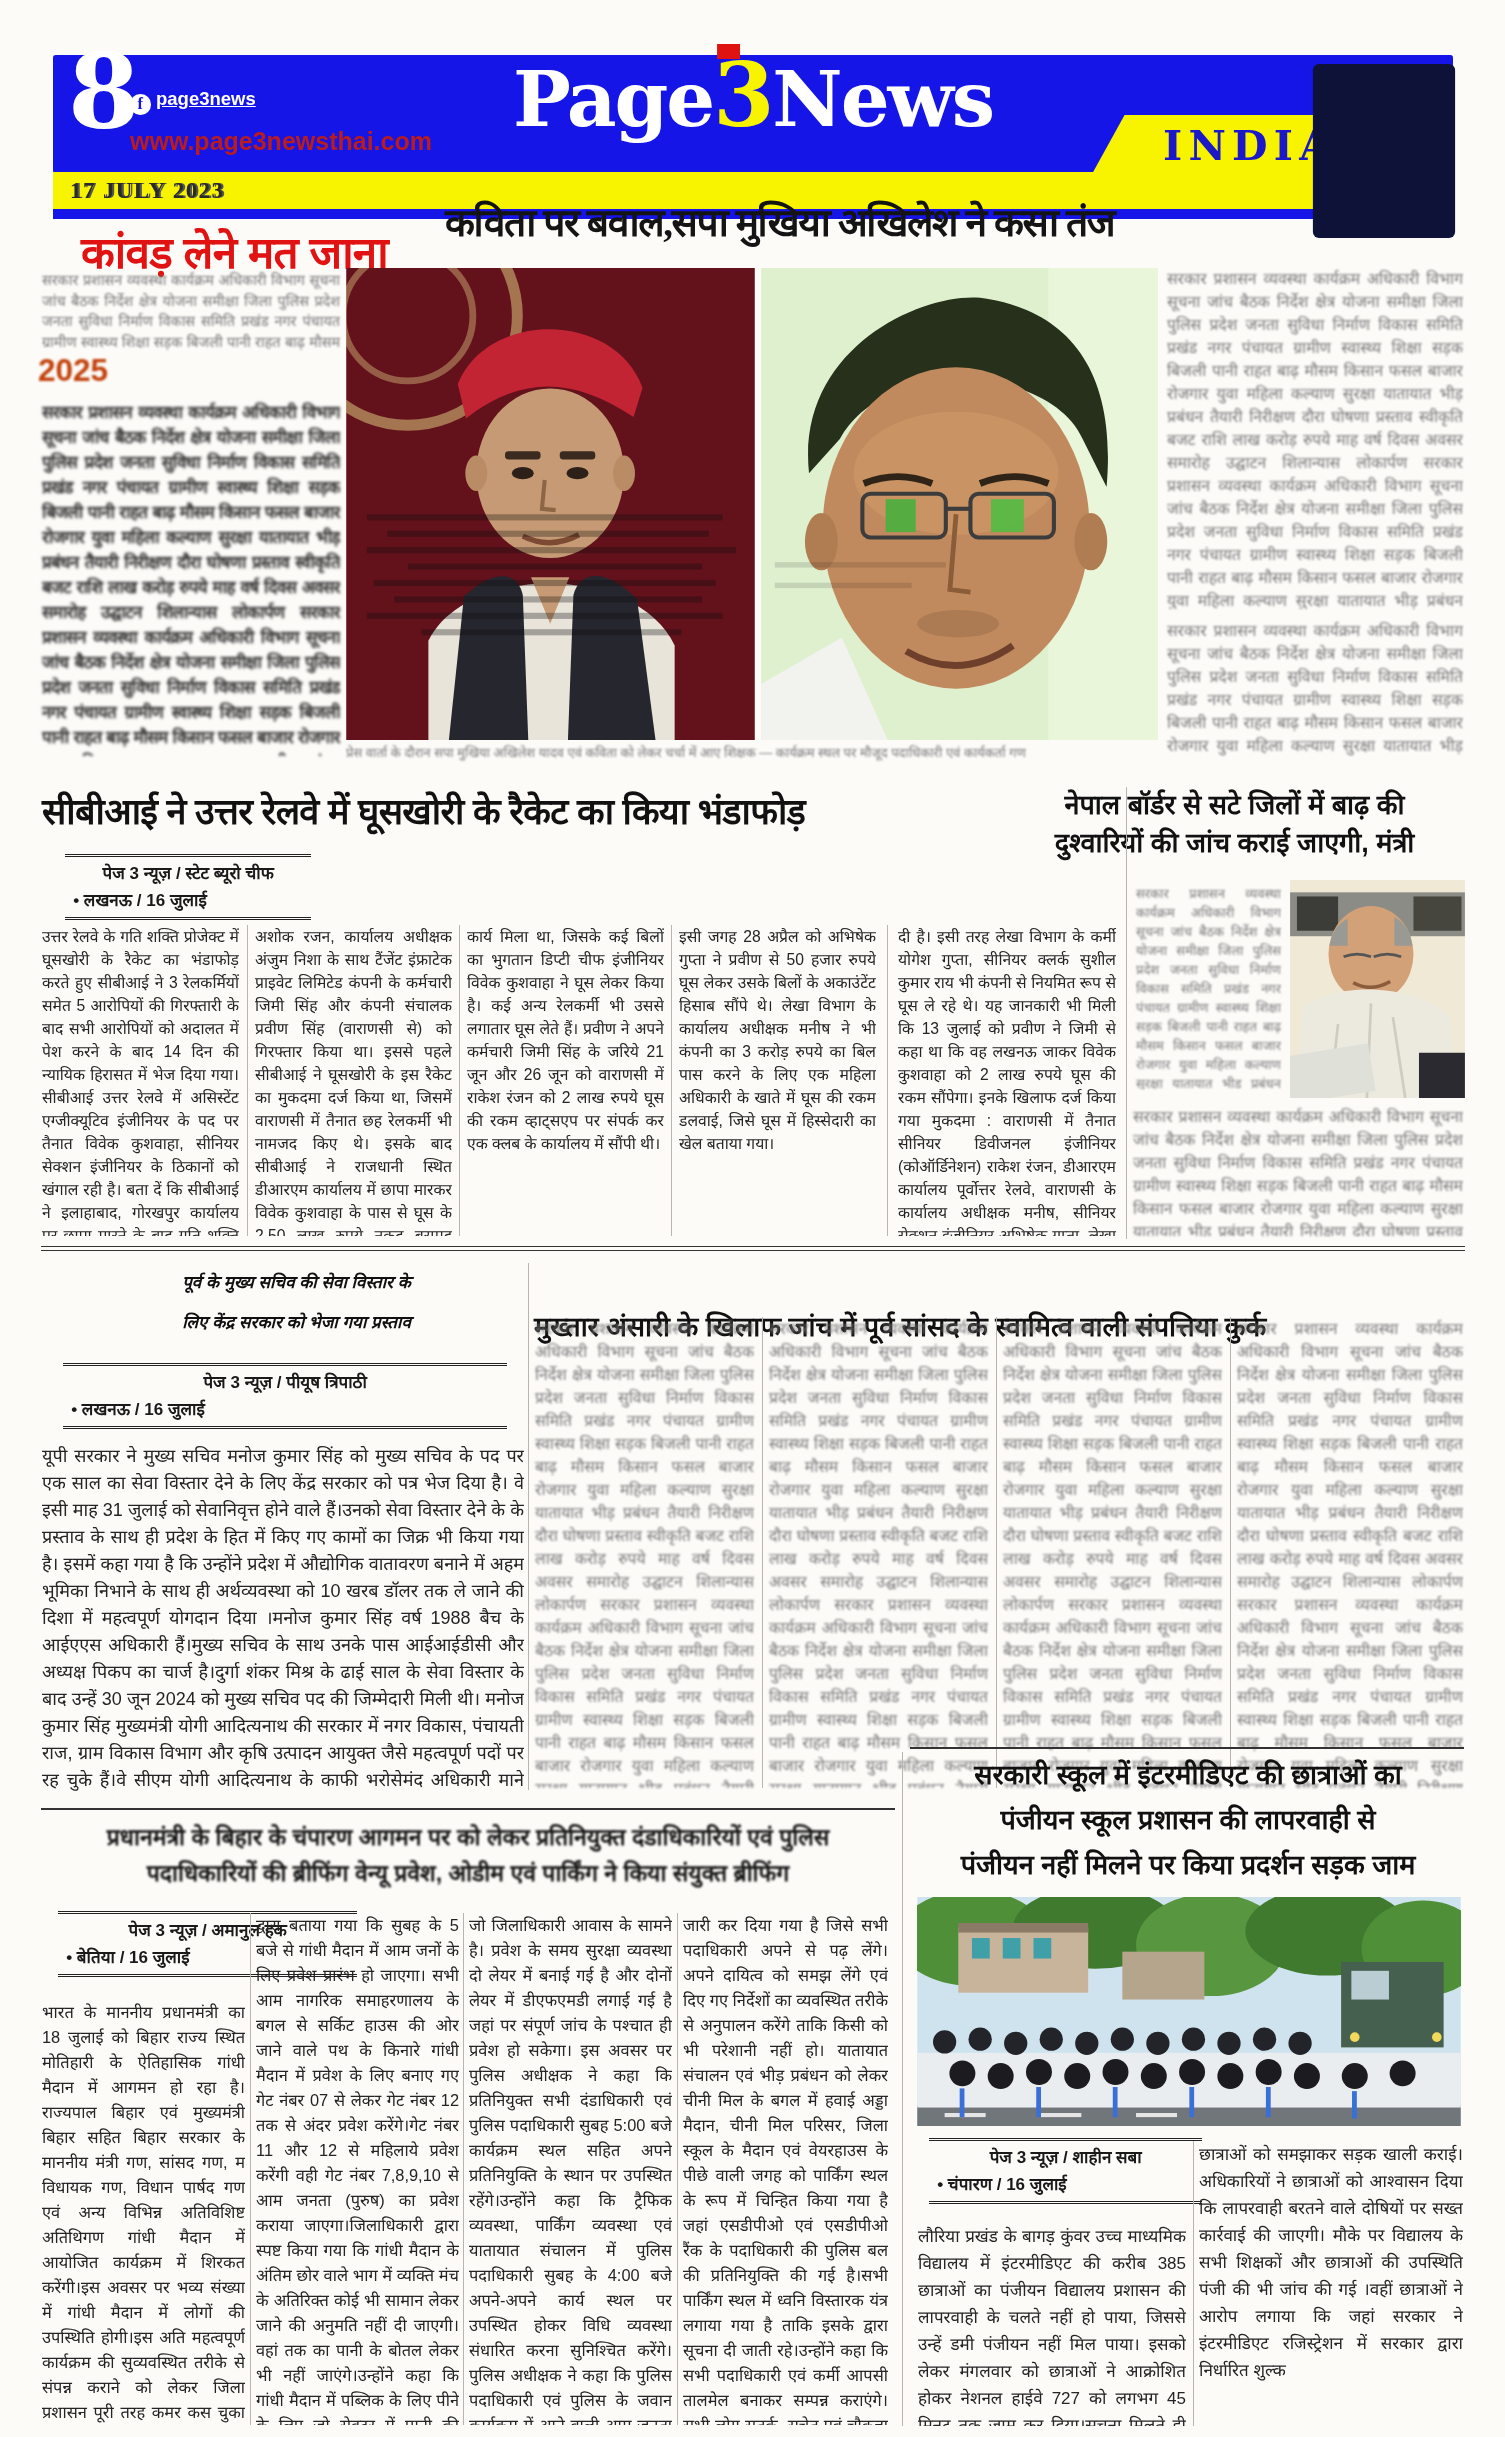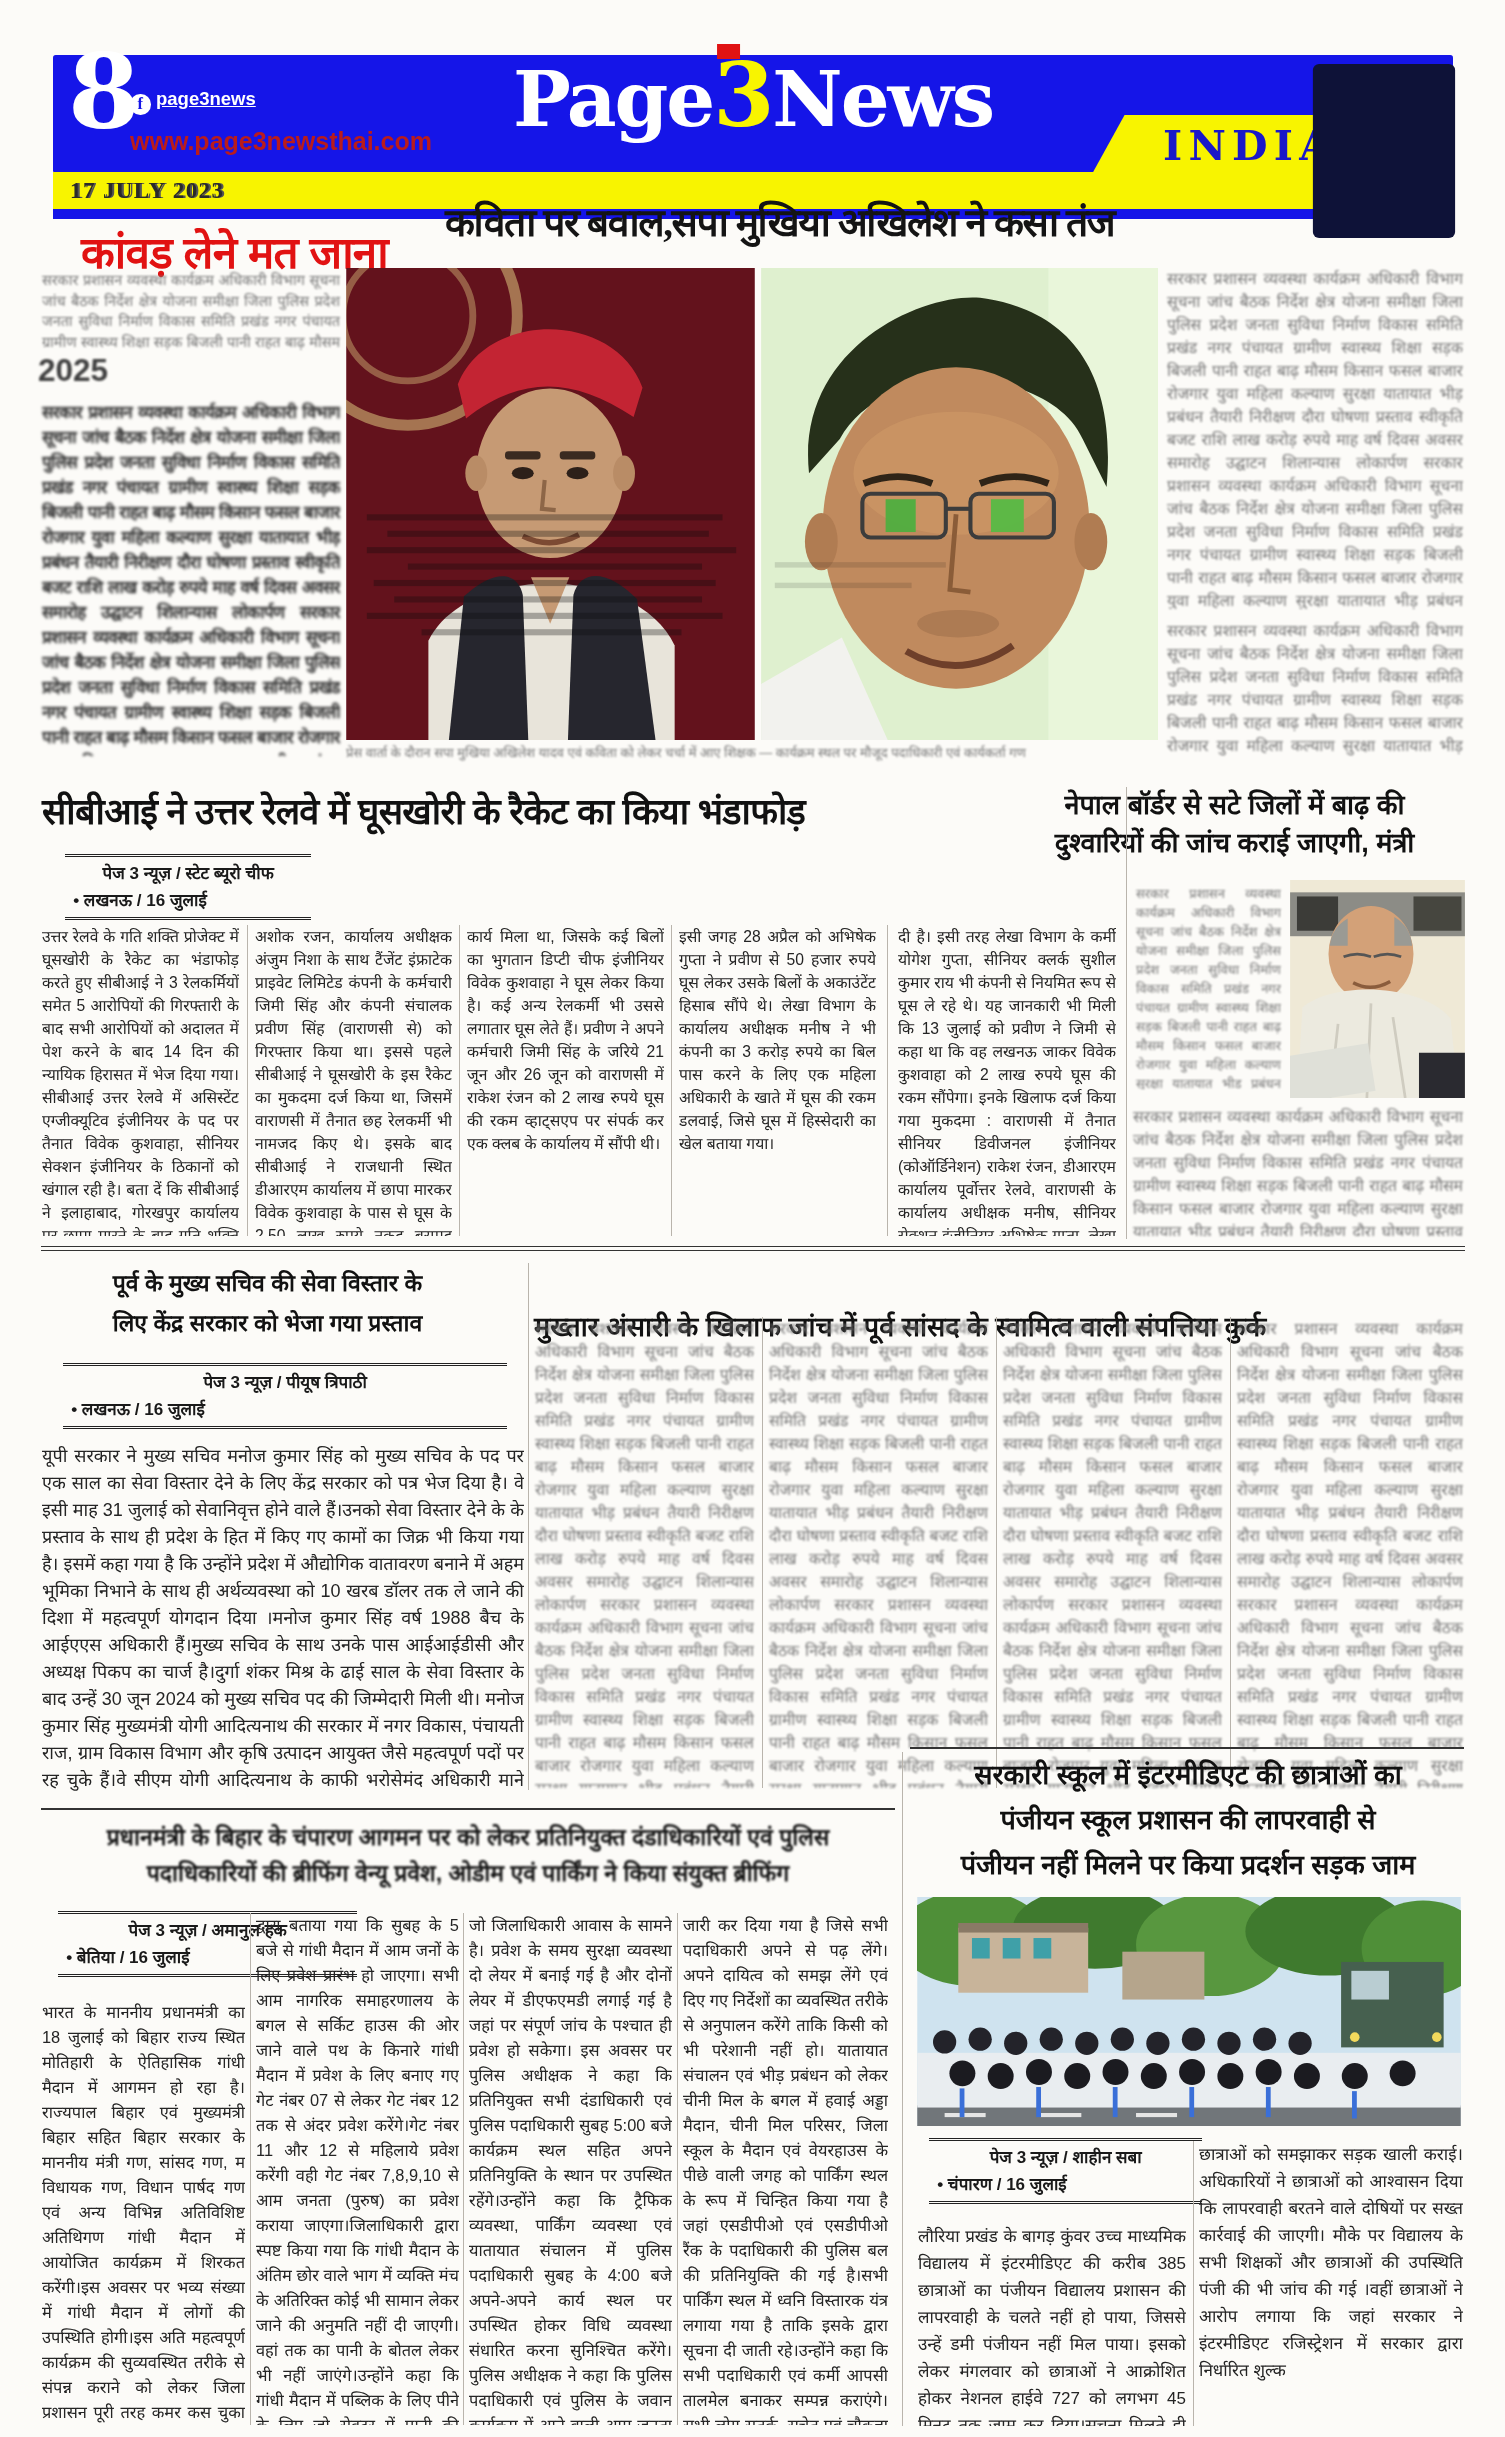--- a/index.html
+++ b/index.html
@@ -66,21 +66,21 @@
   <div class="abs" id="logobox"></div>
   <div class="abs" id="logoblob"></div>
   <div class="abs" id="logo3">3</div>
   <div class="abs" id="logopage3">PAGE 3</div>
   <div class="abs" id="logonews">NEWS</div>
 
   <div class="abs redhl" style="left:81px;top:189px;margin-top:32px;">कांवड़ लेने मत जाना</div>
   <div class="abs blackhl" style="left:445px;top:194px;font-family:Liberation Serif, serif;">कविता पर बवाल,सपा मुखिया अखिलेश ने कसा तंज</div>
 
   <div class="abs ghost" style="left:42px;top:270px;width:298px;height:81px;font-size:14.4px;line-height:20.5px;">सरकार प्रशासन व्यवस्था कार्यक्रम अधिकारी विभाग सूचना जांच बैठक निर्देश क्षेत्र योजना समीक्षा जिला पुलिस प्रदेश जनता सुविधा निर्माण विकास समिति प्रखंड नगर पंचायत ग्रामीण स्वास्थ्य शिक्षा सड़क बिजली पानी राहत बाढ़ मौसम किसान फसल बाजार रोजगार युवा महिला कल्याण सुरक्षा यातायात भीड़ प्रबंधन तैयारी निरीक्षण दौरा घोषणा प्रस्ताव स्वीकृति बजट राशि लाख करोड़ रुपये माह वर्ष दिवस अवसर समारोह उद्घाटन शिलान्यास लोकार्पण</div>
-  <div class="abs" style="left:38px;top:352px;font-size:31.5px;font-weight:bold;color:#404040;filter:blur(0.8px);">2025</div>
+  <div class="abs" style="left:38px;top:352px;font-size:31.5px;font-weight:bold;color:#c2410c;filter:blur(0.8px);">2025</div>
   <div class="abs ghost-dark" style="left:42px;top:400px;width:298px;height:356px;">सरकार प्रशासन व्यवस्था कार्यक्रम अधिकारी विभाग सूचना जांच बैठक निर्देश क्षेत्र योजना समीक्षा जिला पुलिस प्रदेश जनता सुविधा निर्माण विकास समिति प्रखंड नगर पंचायत ग्रामीण स्वास्थ्य शिक्षा सड़क बिजली पानी राहत बाढ़ मौसम किसान फसल बाजार रोजगार युवा महिला कल्याण सुरक्षा यातायात भीड़ प्रबंधन तैयारी निरीक्षण दौरा घोषणा प्रस्ताव स्वीकृति बजट राशि लाख करोड़ रुपये माह वर्ष दिवस अवसर समारोह उद्घाटन शिलान्यास लोकार्पण सरकार प्रशासन व्यवस्था कार्यक्रम अधिकारी विभाग सूचना जांच बैठक निर्देश क्षेत्र योजना समीक्षा जिला पुलिस प्रदेश जनता सुविधा निर्माण विकास समिति प्रखंड नगर पंचायत ग्रामीण स्वास्थ्य शिक्षा सड़क बिजली पानी राहत बाढ़ मौसम किसान फसल बाजार रोजगार युवा महिला कल्याण सुरक्षा यातायात भीड़ प्रबंधन तैयारी निरीक्षण दौरा घोषणा प्रस्ताव स्वीकृति बजट राशि लाख करोड़ रुपये माह वर्ष दिवस अवसर समारोह उद्घाटन शिलान्यास लोकार्पण सरकार प्रशासन व्यवस्था कार्यक्रम अधिकारी विभाग सूचना जांच बैठक निर्देश क्षेत्र योजना समीक्षा जिला पुलिस प्रदेश जनता सुविधा निर्माण विकास समिति प्रखंड नगर पंचायत ग्रामीण स्वास्थ्य शिक्षा सड़क बिजली पानी राहत बाढ़ मौसम किसान फसल बाजार रोजगार युवा महिला कल्याण सुरक्षा यातायात भीड़ प्रबंधन तैयारी निरीक्षण दौरा घोषणा प्रस्ताव स्वीकृति बजट राशि लाख करोड़ रुपये माह वर्ष दिवस अवसर समारोह उद्घाटन शिलान्यास लोकार्पण</div>
 
   <div class="abs" style="left:346px;top:268px;">
     <svg width="409" height="472" viewBox="0 0 597 690">
       <rect width="597" height="690" fill="#6d1420"></rect>
       <rect width="597" height="690" fill="#4f0d16" opacity="0.35"></rect>
       <circle cx="90" cy="70" r="160" fill="none" stroke="#caa96f" stroke-width="16" opacity="0.65"></circle>
       <circle cx="90" cy="70" r="95" fill="none" stroke="#caa96f" stroke-width="10" opacity="0.5"></circle>
       <path d="M163,170 C205,62 392,62 433,175 L420,218 C330,158 255,158 175,220 Z" fill="#c32433"></path>
       <ellipse cx="298" cy="300" rx="108" ry="124" fill="#c69a74"></ellipse>
@@ -178,21 +178,21 @@
       <path d="M18,186 C62,148 190,150 234,202 L246,318 L10,318 Z" fill="#eceadf"></path>
       <path d="M118,180 L112,318 M150,200 L168,318 M70,210 L58,318" stroke="#cfccc0" stroke-width="4" fill="none"></path>
       <rect x="-10" y="248" width="130" height="70" fill="#dfe0d8" transform="rotate(-9 55 283)"></rect>
       <rect x="188" y="252" width="67" height="66" fill="#2a2a30"></rect>
     </svg>
   </div>
   <div class="abs ghost" style="left:1133px;top:1105px;width:330px;height:131px;">सरकार प्रशासन व्यवस्था कार्यक्रम अधिकारी विभाग सूचना जांच बैठक निर्देश क्षेत्र योजना समीक्षा जिला पुलिस प्रदेश जनता सुविधा निर्माण विकास समिति प्रखंड नगर पंचायत ग्रामीण स्वास्थ्य शिक्षा सड़क बिजली पानी राहत बाढ़ मौसम किसान फसल बाजार रोजगार युवा महिला कल्याण सुरक्षा यातायात भीड़ प्रबंधन तैयारी निरीक्षण दौरा घोषणा प्रस्ताव स्वीकृति बजट राशि लाख करोड़ रुपये माह वर्ष दिवस अवसर समारोह उद्घाटन शिलान्यास लोकार्पण सरकार प्रशासन व्यवस्था कार्यक्रम अधिकारी विभाग सूचना जांच बैठक निर्देश क्षेत्र योजना समीक्षा जिला पुलिस प्रदेश जनता सुविधा निर्माण विकास समिति प्रखंड नगर पंचायत ग्रामीण स्वास्थ्य शिक्षा सड़क बिजली पानी राहत बाढ़ मौसम किसान फसल बाजार रोजगार युवा महिला कल्याण सुरक्षा यातायात भीड़ प्रबंधन तैयारी निरीक्षण दौरा घोषणा प्रस्ताव स्वीकृति बजट राशि लाख करोड़ रुपये माह वर्ष दिवस अवसर समारोह उद्घाटन शिलान्यास लोकार्पण</div>
 
   <div class="abs rule2" style="left:41px;top:1246px;width:1424px;"></div>
 
-  <div class="abs hl center hl-ghost" style="left:26px;top:1263px;width:483px;font-size:23px;line-height:40px;">
+  <div class="abs hl center hl-ghost" style="left:55px;top:1263px;width:483px;font-size:17px;line-height:40px;font-style:italic;">
     <div>पूर्व के मुख्य सचिव की सेवा विस्तार के</div>
     <div>लिए केंद्र सरकार को भेजा गया प्रस्ताव</div>
   </div>
   <div class="abs byline-box" style="left:63px;top:1363px;width:439px;">
     <div class="b1">पेज 3 न्यूज़ /  पीयूष त्रिपाठी</div>
     <div class="b2">• लखनऊ /  16 जुलाई</div>
   </div>
   <div class="abs body-col" style="left:42px;top:1443px;width:482px;height:350px;font-size:18px;line-height:27px;">यूपी सरकार ने मुख्य सचिव मनोज कुमार सिंह को मुख्य सचिव के पद पर एक साल का सेवा विस्तार देने के लिए केंद्र सरकार को पत्र भेज दिया है। वे इसी माह 31 जुलाई को सेवानिवृत्त होने वाले हैं।उनको सेवा विस्तार देने के के प्रस्ताव के साथ ही प्रदेश के हित में किए गए कामों का जिक्र भी किया गया है। इसमें कहा गया है कि उन्होंने प्रदेश में औद्योगिक वातावरण बनाने में अहम भूमिका निभाने के साथ ही अर्थव्यवस्था को 10 खरब डॉलर तक ले जाने की दिशा में महत्वपूर्ण योगदान दिया ।मनोज कुमार सिंह वर्ष 1988 बैच के आईएएस अधिकारी हैं।मुख्य सचिव के साथ उनके पास आईआईडीसी और अध्यक्ष पिकप का चार्ज है।दुर्गा शंकर मिश्र के ढाई साल के सेवा विस्तार के बाद उन्हें 30 जून 2024 को मुख्य सचिव पद की जिम्मेदारी मिली थी। मनोज कुमार सिंह मुख्यमंत्री योगी आदित्यनाथ की सरकार में नगर विकास, पंचायती राज, ग्राम विकास विभाग और कृषि उत्पादन आयुक्त जैसे महत्वपूर्ण पदों पर रह चुके हैं।वे सीएम योगी आदित्यनाथ के काफी भरोसेमंद अधिकारी माने जाते हैं।उनके कार्यकाल में निवेश सम्मेलन और भूमि पूजन समारोह इसी साल कराने का जिक्र किया गया है, क्योंकि मनोज कुमार सिंह के पास अवस्थापना एवं औद्योगिक विकास आयुक्त (आईआईडीसी) का प्रभार भी है।इससे पहले वर्ष 2019 में मुख्य सचिव रहे अनूप चंद्र पांडेय का सेवा विस्तार केंद्र सरकार ने किया था।इसलिए सरकार ने इस बार भी सेवा विस्तार का अनुरोध किया है।ऐसे में चीफ सेक्रेटरी का सेवा विस्तार दिया जाए, उन्हें सेवा विस्तार दिए जाने से युवाओं की नई राह भी खुलेगी।</div>
 
   <div class="abs hl hl-ghost" style="left:534px;top:1263px;width:931px;font-size:27px;white-space:nowrap;margin-top:44px;">मुख्तार अंसारी के खिलाफ जांच में पूर्व सांसद के स्वामित्व वाली संपत्तिया कुर्क</div>

